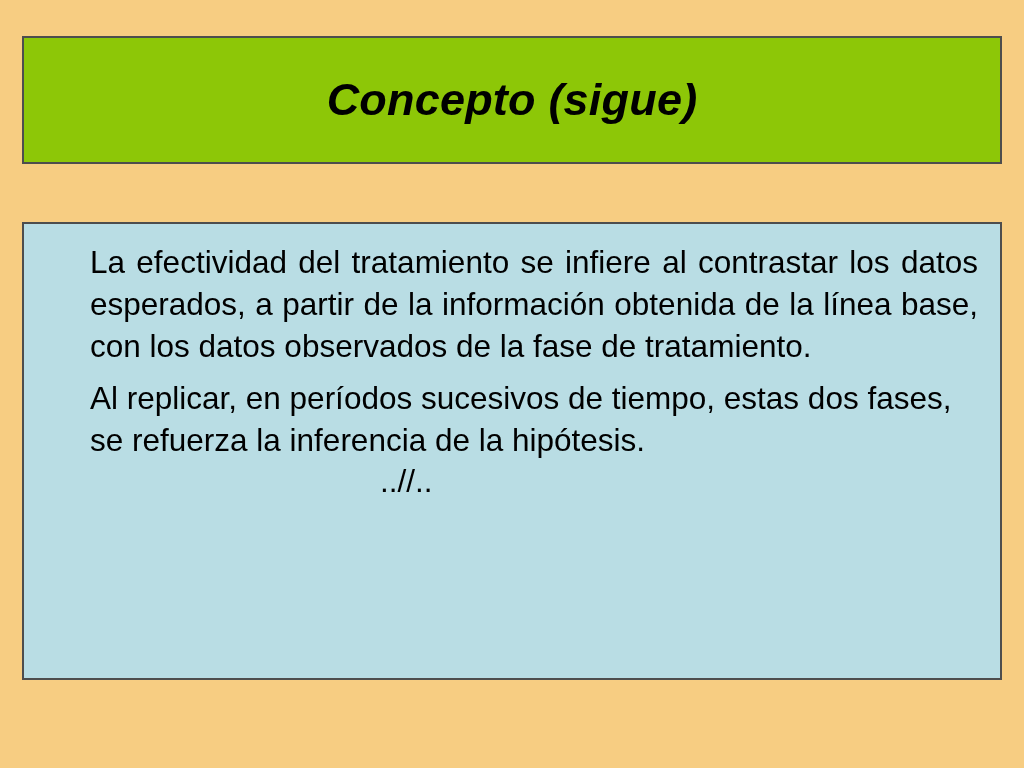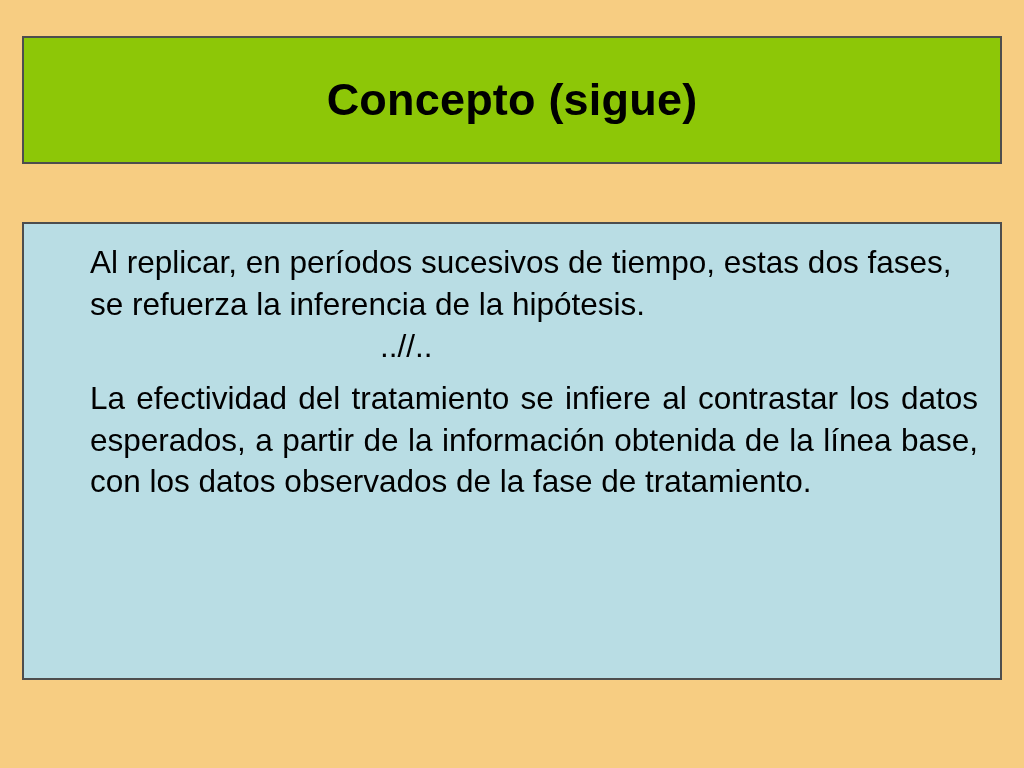--- a/index.html
+++ b/index.html
@@ -24,20 +24,21 @@
     left: 22px;
     top: 36px;
     width: 980px;
     height: 128px;
     background: #8dc707;
     border: 2px solid #4d4d4d;
     box-sizing: border-box;
     display: flex;
     align-items: center;
     justify-content: center;
+    font-style: italic;
   }
   .title-text {
     font-size: 45px;
     font-weight: bold;
     color: #000000;
     letter-spacing: 0.2px;
     text-align: center;
     line-height: 1.1;
   }
   .body-box {
@@ -74,17 +75,17 @@
 </head>
 <body>
 
 <div class="slide">
 
   <div class="title-box">
     <div class="title-text">Concepto (sigue)</div>
   </div>
 
   <div class="body-box">
+    <p class="para para-1">La efectividad del tratamiento se infiere al contrastar los datos esperados, a partir de la información obtenida de la línea base, con los datos observados de la fase de tratamiento.</p>
     <p class="para para-2"><span>Al replicar, en períodos sucesivos de tiempo, estas dos fases, se refuerza la inferencia de la hipótesis.</span><span class="tail">..//..</span></p>
-    <p class="para para-1">La efectividad del tratamiento se infiere al contrastar los datos esperados, a partir de la información obtenida de la línea base, con los datos observados de la fase de tratamiento.</p>
   </div>
 
 </div>
 
 </body></html>

